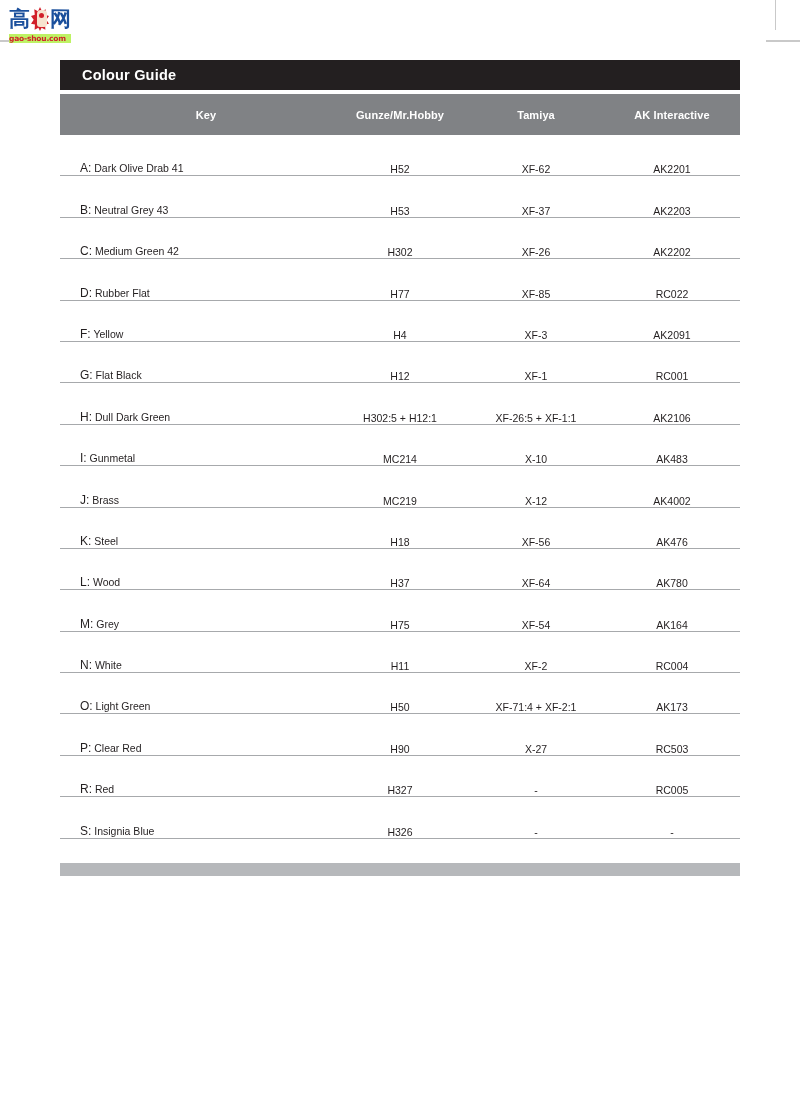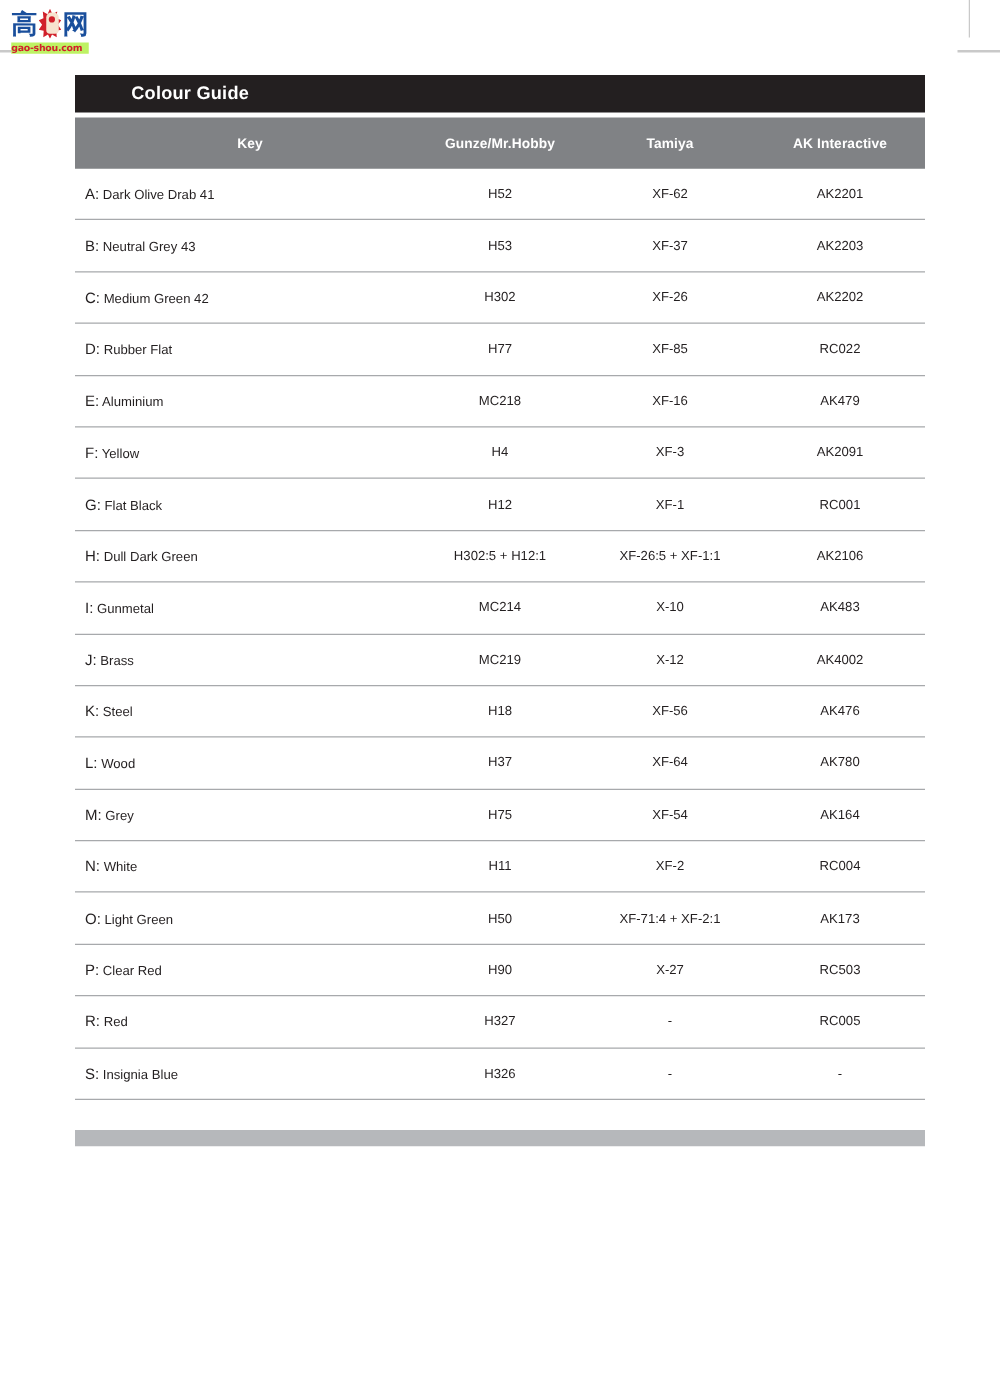--- a/index.html
+++ b/index.html
@@ -90,21 +90,21 @@
     top: 60px;
     width: 680px;
   }
 
   
   .title-bar {
     background: #231f20;
     height: 30px;
     display: flex;
     align-items: center;
-    padding-left: 45px;
+    padding-left: 22px;
     box-sizing: border-box;
   }
   .title-bar .title {
     color: #ffffff;
     font-size: 14.5px;
     font-weight: bold;
     letter-spacing: 0.2px;
   }
 
   
@@ -120,28 +120,28 @@
     font-size: 11px;
     font-weight: bold;
     text-align: center;
     letter-spacing: 0.1px;
   }
 
   
   .row {
     height: 41.4px;
     display: flex;
-    align-items: center;
+    align-items: flex-end;
     border-bottom: 1.2px solid #a7a9ac;
     box-sizing: border-box;
   }
   .row:first-of-type { border-top: none; }
   .cell { box-sizing: border-box; }
 
-  .c-key   { width: 272px; padding-left: 8px; text-align: left; }
+  .c-key   { width: 272px; padding-left: 20px; text-align: left; }
   .c-gunze { width: 136px; text-align: center; }
   .c-tam   { width: 136px; text-align: center; }
   .c-ak    { width: 136px; text-align: center; }
 
   .row .cell {
     font-size: 10.5px;
     color: #231f20;
   }
   .key-letter {
     font-size: 12px;
@@ -216,26 +216,20 @@
         <div class="cell c-tam">XF-26</div>
         <div class="cell c-ak">AK2202</div>
       </div>
       <div class="row">
         <div class="cell c-key"><span class="key-letter">D:</span> <span>Rubber Flat</span></div>
         <div class="cell c-gunze">H77</div>
         <div class="cell c-tam">XF-85</div>
         <div class="cell c-ak">RC022</div>
       </div>
       <div class="row">
-        <div class="cell c-key"><span class="key-letter">E:</span> <span>Aluminium</span></div>
-        <div class="cell c-gunze">MC218</div>
-        <div class="cell c-tam">XF-16</div>
-        <div class="cell c-ak">AK479</div>
-      </div>
-      <div class="row">
         <div class="cell c-key"><span class="key-letter">F:</span> <span>Yellow</span></div>
         <div class="cell c-gunze">H4</div>
         <div class="cell c-tam">XF-3</div>
         <div class="cell c-ak">AK2091</div>
       </div>
       <div class="row">
         <div class="cell c-key"><span class="key-letter">G:</span> <span>Flat Black</span></div>
         <div class="cell c-gunze">H12</div>
         <div class="cell c-tam">XF-1</div>
         <div class="cell c-ak">RC001</div>

